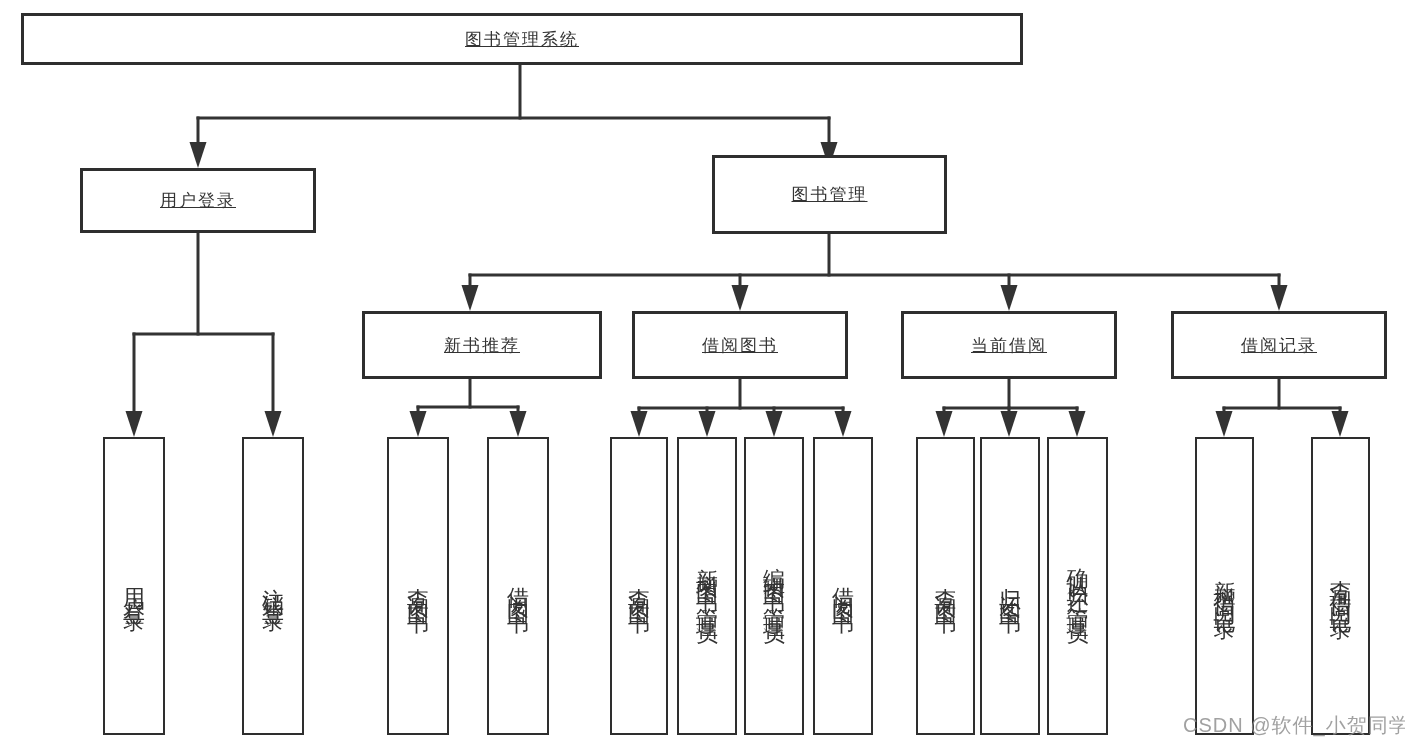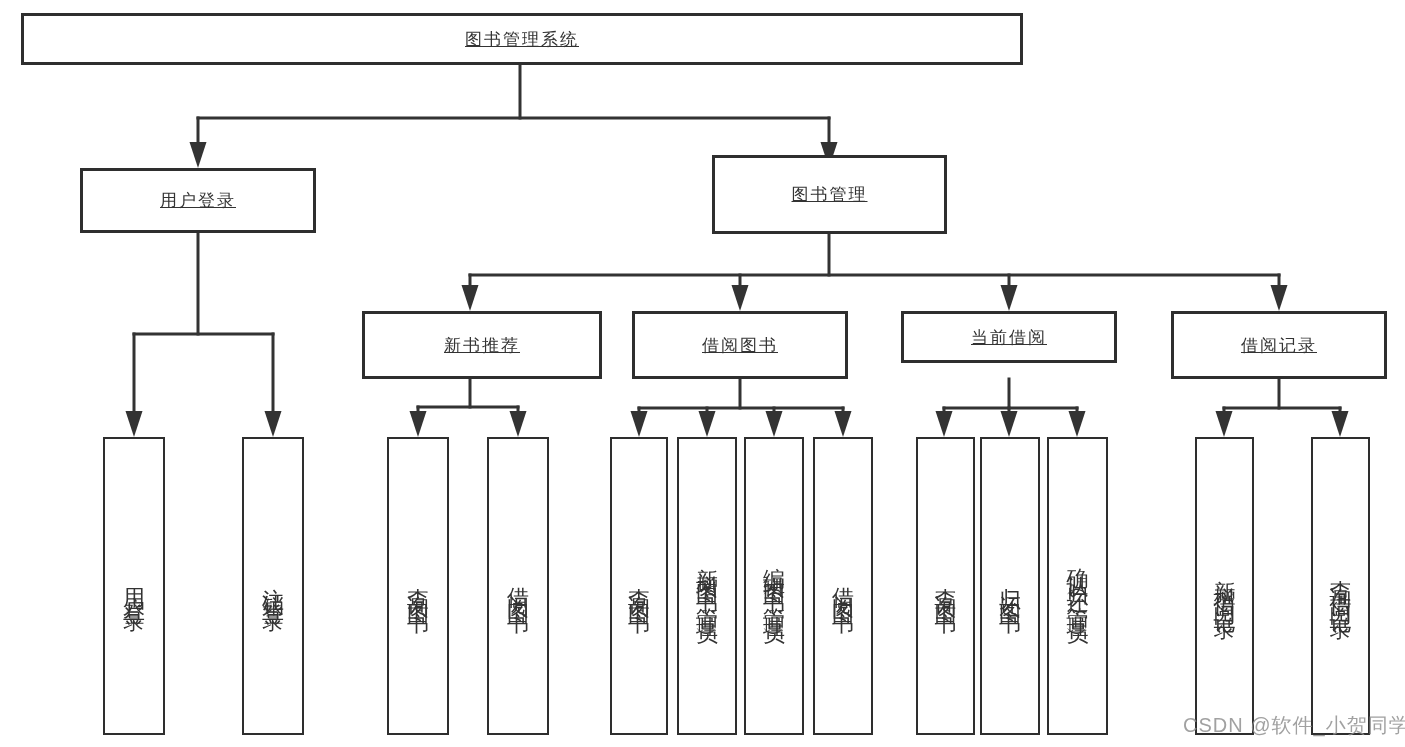--- a/index.html
+++ b/index.html
@@ -119,21 +119,21 @@
       </div>
       <div class="node h" style="left: 712px; top: 155px; width: 235px; height: 79px; border-color: rgb(46, 46, 46);">
         <span class="lbl">图书管理</span>
       </div>
       <div class="node h" style="left: 362px; top: 311px; width: 240px; height: 68px; border-color: rgb(46, 46, 46);">
         <span class="lbl">新书推荐</span>
       </div>
       <div class="node h" style="left: 632px; top: 311px; width: 216px; height: 68px; border-color: rgb(46, 46, 46);">
         <span class="lbl">借阅图书</span>
       </div>
-      <div class="node h" style="left: 901px; top: 311px; width: 216px; height: 52px; border-color: rgb(46, 46, 46);">
+      <div class="node h" style="left: 901px; top: 311px; width: 216px; height: 68px; border-color: rgb(46, 46, 46);">
         <span class="lbl">当前借阅</span>
       </div>
       <div class="node h" style="left: 1171px; top: 311px; width: 216px; height: 68px; border-color: rgb(46, 46, 46);">
         <span class="lbl">借阅记录</span>
       </div>
       <div class="node v" style="left: 103px; top: 437px; width: 62px; height: 298px; border-color: rgb(46, 46, 46);">
         <span class="lbl">用户登录</span>
       </div>
       <div class="node v" style="left: 242px; top: 437px; width: 62px; height: 298px; border-color: rgb(46, 46, 46);">
         <span class="lbl">注销登录</span>

